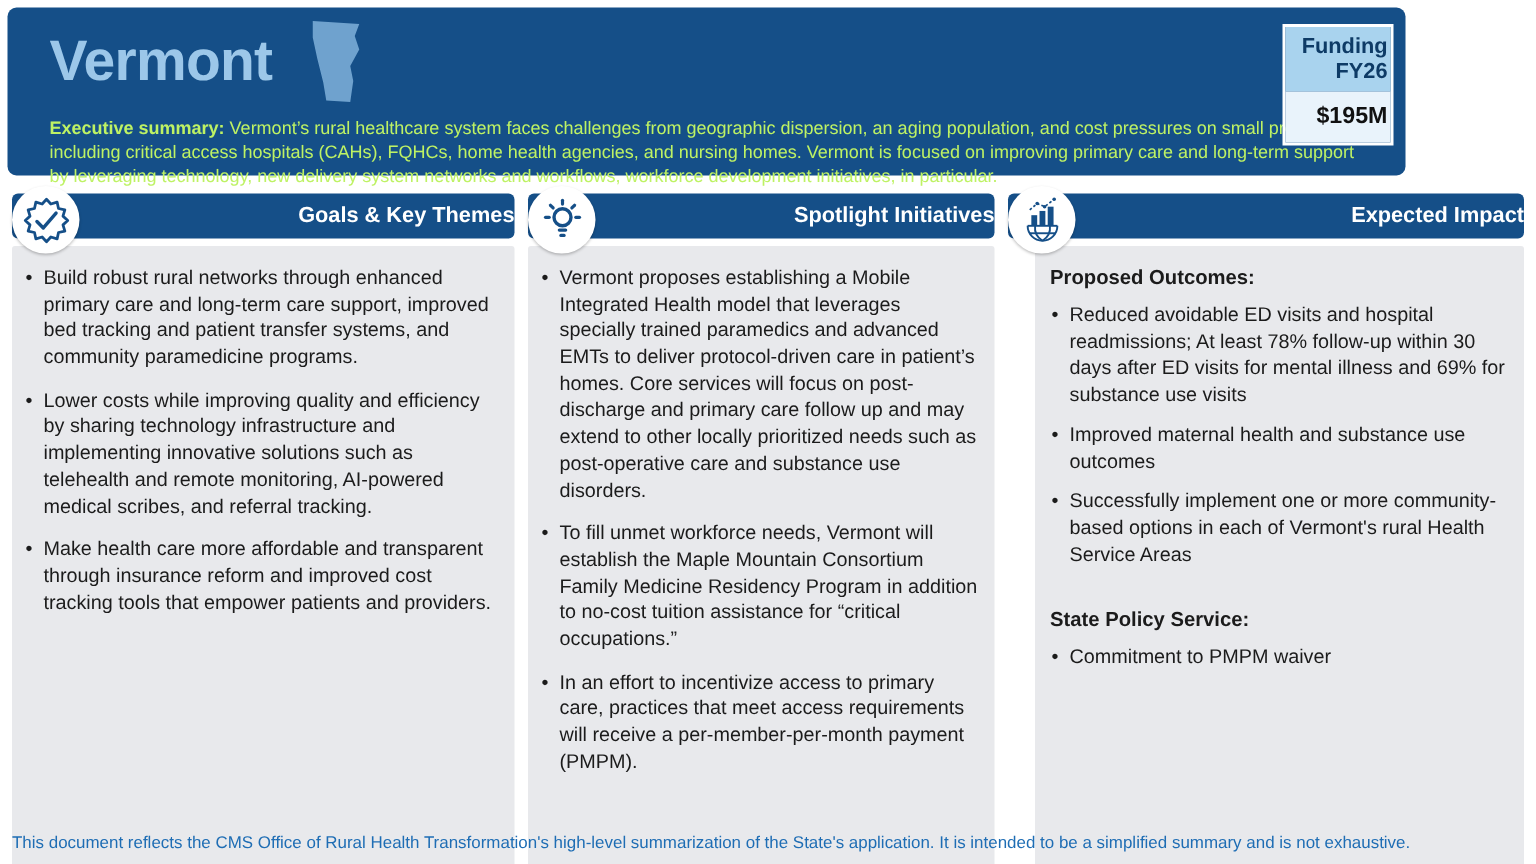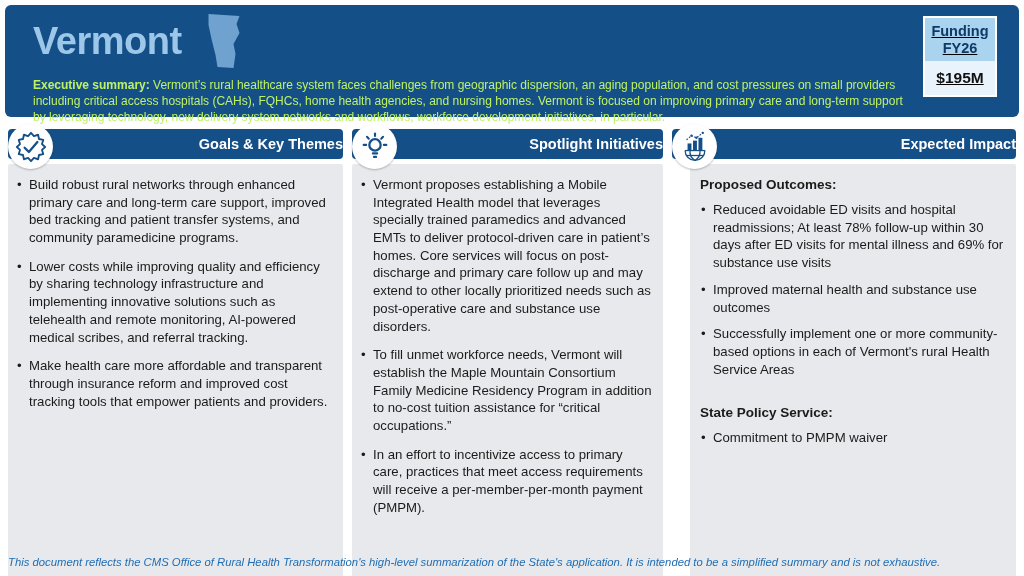--- a/index.html
+++ b/index.html
@@ -1,30 +1,30 @@
 <!DOCTYPE html>
 <html><head>
 <meta charset="utf-8">
 <style>
   * { box-sizing: border-box; margin: 0; padding: 0; }
   html,body { width: 1024px; height: 576px; background: #ffffff;
     font-family: "Liberation Sans", sans-serif; overflow: hidden; }
   .page { position: relative; width: 1024px; height: 576px; background: #ffffff; }
 
   
-  .header { position: absolute; left: 5px; top: 5px; width: 1014px; height: 112px;
+  .header { position: absolute; left: 5px; top: 5px; width: 932px; height: 112px;
     background: #154F88; border-radius: 6px; padding: 10px 0 0 28px; }
   .title { color: #9CC7E9; font-size: 38px; font-weight: bold; letter-spacing: -0.5px;
     line-height: 1; margin-top: 7px; display: inline-block; }
   .state-icon { position: absolute; left: 200px; top: 8px; width: 37px; height: 56px; }
   .exec { margin-top: 18px; max-width: 885px; color: #bef264; font-size: 12px;
     line-height: 1.32; }
   .exec b { font-weight: bold; }
-  .funding-box { position: absolute; top: 11px; right: 22px; width: 74px;
-    border: 2px solid #ffffff; text-align: center; text-decoration: underline; }
+  .funding-box { position: absolute; top: 11px; right: 8px; width: 74px;
+    border: 2px solid #ffffff; text-align: right; }
   .funding-top { background: #A9D3EE; color: #0E3B66; font-weight: bold;
     font-size: 14.5px; line-height: 1.15; padding: 5px 2px; }
   .funding-amount { background: #E9F3FB; color: #111111; font-weight: bold;
     font-size: 15.5px; padding: 8px 2px; }
 
   
   .columns { position: absolute; left: 8px; top: 124px; width: 1008px;
     display: grid; grid-template-columns: 335px 311px 344px; column-gap: 9px; }
   .col { position: relative; }
   .icon-circle { position: absolute; left: 0; top: 0; width: 45px; height: 45px;
@@ -41,21 +41,21 @@
   .col-body li { position: relative; padding-left: 13px; margin-bottom: 11px; }
   .col-body li::before { content: "\2022"; position: absolute; left: 1px; top: 0; }
   .col3 .col-body { padding-left: 10px; margin-left: 18px; }
   .col3 h3 { font-size: 13.5px; font-weight: bold; margin-bottom: 7px; }
   .col3 ul { margin-bottom: 4px; }
   .col3 li { margin-bottom: 9px; }
   .col3 h3.second { margin-top: 26px; }
 
   
   .footer { position: absolute; left: 8px; bottom: 8px; color: #1E6DB4;
-    font-size: 11.3px; font-style: italic; }
+    font-size: 11.3px; }
 </style>
 </head>
 <body>
 
 <div class="page">
 
   <header class="header">
     <h1 class="title">Vermont</h1>
     <svg class="state-icon" viewBox="0 0 36 56">
       <polygon points="3,1 34,3 31,11 34,20 28,31 30,41 28,55 12,54 10,42 6,26 3,12" fill="#6FA2CE"></polygon>

